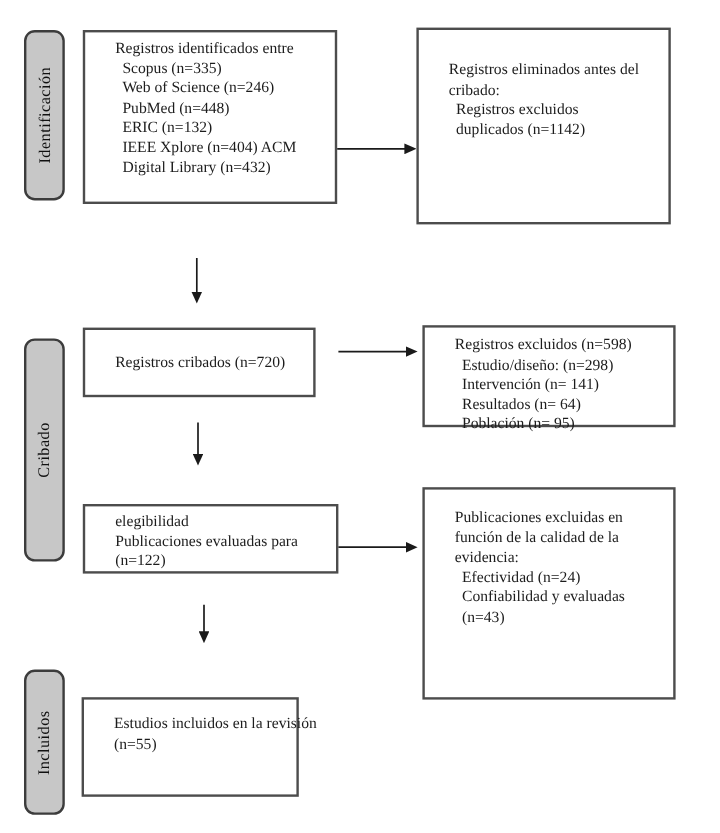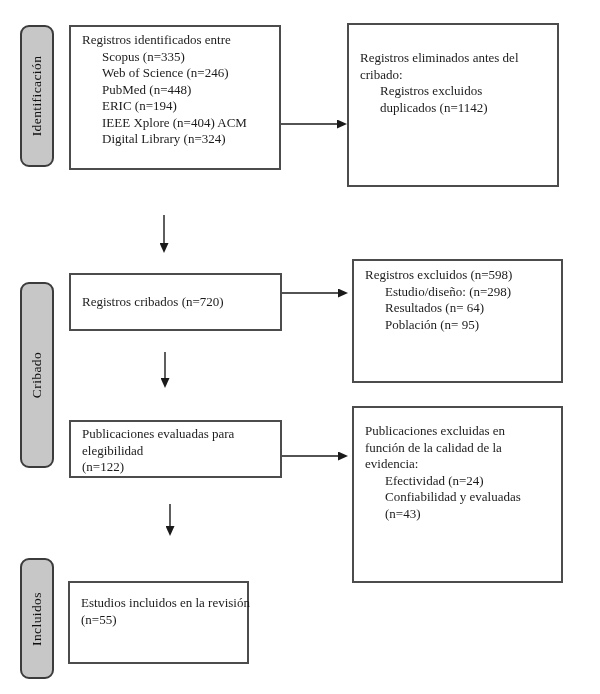--- a/index.html
+++ b/index.html
@@ -43,28 +43,28 @@
 
   
   .box {
     position: absolute;
     box-sizing: border-box;
     background: #ffffff;
     border: 2px solid var(--box-border, #4c4c4c);
     font-size: 13px;
     line-height: 16.5px;
   }
-  .box .line { padding-left: 11px; padding-right: 4px; white-space: nowrap; }
+  .box .line { padding-left: 25px; padding-right: 4px; white-space: nowrap; }
   .box .item { padding-left: 31px; padding-right: 4px; white-space: nowrap; }
 
   #box-identified        { left: 69px;  top: 25px;  width: 212px; height: 145px; padding-top: 5px; }
   #box-removed           { left: 347px; top: 23px;  width: 212px; height: 164px; padding-top: 25px; }
-  #box-screened          { left: 69px;  top: 273px; width: 213px; height: 58px;
+  #box-screened          { left: 69px;  top: 273px; width: 194px; height: 58px;
                            display: flex; flex-direction: column; justify-content: center; }
-  #box-excluded-screen   { left: 352px; top: 259px; width: 211px; height: 124px;  padding-top: 6px; }
+  #box-excluded-screen   { left: 352px; top: 271px; width: 211px; height: 85px;  padding-top: 6px; }
   #box-assessed          { left: 69px;  top: 420px; width: 213px; height: 58px;  padding-top: 4px; }
   #box-excluded-quality  { left: 352px; top: 406px; width: 211px; height: 177px; padding-top: 15px; }
   #box-included          { left: 68px;  top: 581px; width: 181px; height: 83px;  padding-top: 12px; }
 
   
   #arrows {
     position: absolute;
     left: 0; top: 0;
     width: 600px;
     height: 694px;
@@ -89,46 +89,47 @@
   </div>
   <div class="stage-label" id="stage-included">
     <span>Incluidos</span>
   </div>
 
   <div class="box" id="box-identified">
     <div class="line">Registros identificados entre</div>
     <div class="item">Scopus (n=335)</div>
     <div class="item">Web of Science (n=246)</div>
     <div class="item">PubMed (n=448)</div>
-    <div class="item">ERIC (n=194)</div>
+    <div class="item">ERIC (n=132)</div>
     <div class="item">IEEE Xplore (n=404) ACM</div>
-    <div class="item">Digital Library (n=324)</div>
+    <div class="item">Digital Library (n=432)</div>
   </div>
 
   <div class="box" id="box-removed">
     <div class="line">Registros eliminados antes del</div>
     <div class="line">cribado:</div>
     <div class="item">Registros excluidos</div>
     <div class="item">duplicados (n=1142)</div>
   </div>
 
   <div class="box" id="box-screened">
     <div class="line">Registros cribados (n=720)</div>
   </div>
 
   <div class="box" id="box-excluded-screen">
     <div class="line">Registros excluidos (n=598)</div>
     <div class="item">Estudio/diseño: (n=298)</div>
+    <div class="item">Intervención (n= 141)</div>
     <div class="item">Resultados (n= 64)</div>
     <div class="item">Población (n= 95)</div>
   </div>
 
   <div class="box" id="box-assessed">
+    <div class="line">elegibilidad</div>
     <div class="line">Publicaciones evaluadas para</div>
-    <div class="line">elegibilidad</div>
     <div class="line">(n=122)</div>
   </div>
 
   <div class="box" id="box-excluded-quality">
     <div class="line">Publicaciones excluidas en</div>
     <div class="line">función de la calidad de la</div>
     <div class="line">evidencia:</div>
     <div class="item">Efectividad (n=24)</div>
     <div class="item">Confiabilidad y evaluadas</div>
     <div class="item">(n=43)</div>

